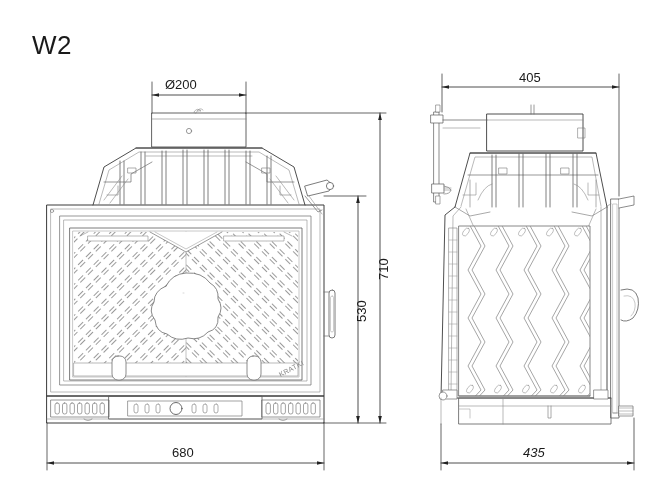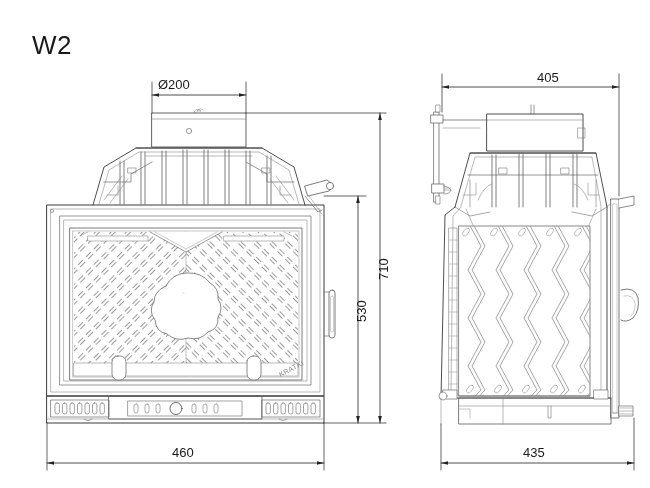--- a/index.html
+++ b/index.html
@@ -415,27 +415,27 @@
         <g>
           <path d="M441 424 L441 470" stroke="#222" stroke-width="0.7"></path>
           <path d="M634 418 L634 470" stroke="#222" stroke-width="0.7"></path>
           <line x1="441" y1="463" x2="634" y2="463" marker-start="url(#arrR)" marker-end="url(#arrL)"></line>
         </g>
       </g>
 
     </g>
   </svg>
 
-  <div class="dim-label" style="left:158px;top:78px;">Ø200</div>
+  <div class="dim-label" style="left:165px;top:78px;">Ø200</div>
 
   <div class="dim-label vert" style="left:377px;top:280px;">710</div>
 
   <div class="dim-label vert" style="left:355px;top:322px;">530</div>
 
-  <div class="dim-label" style="left:172px;top:446px;">460</div>
-
-  <div class="dim-label" style="left:537px;top:71px;">405</div>
-
-  <div class="dim-label" style="left:523px;top:446px;">435</div>
+  <div class="dim-label" style="left:172px;top:446px;">680</div>
+
+  <div class="dim-label" style="left:519px;top:71px;">405</div>
+
+  <div class="dim-label" style="left:523px;top:446px;font-style:italic;">435</div>
 
   <div class="brandmark" style="left:281px;top:371px;">KRATKI</div>
 
 </div>
 
 </body></html>

